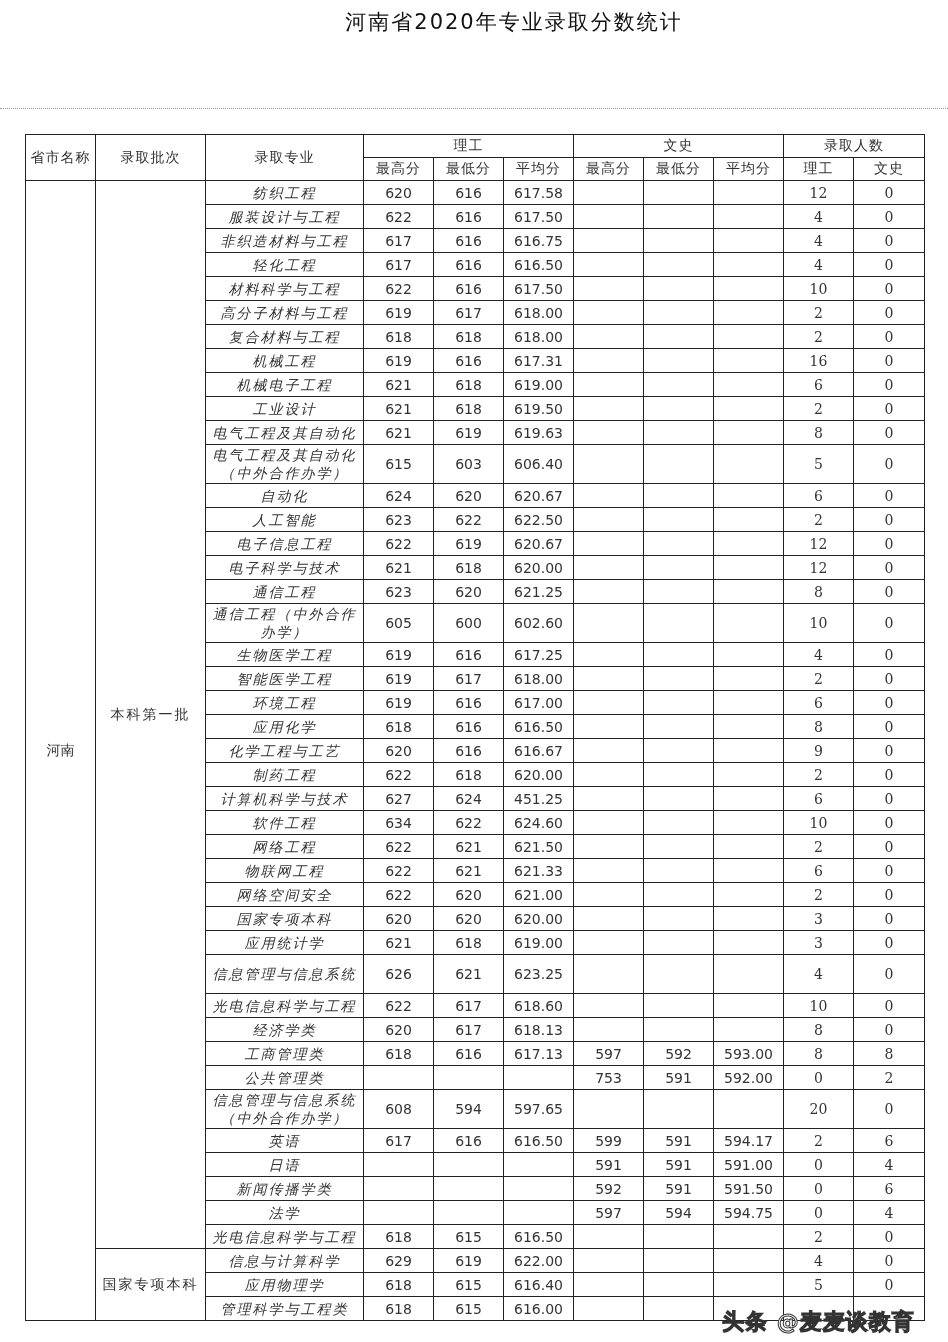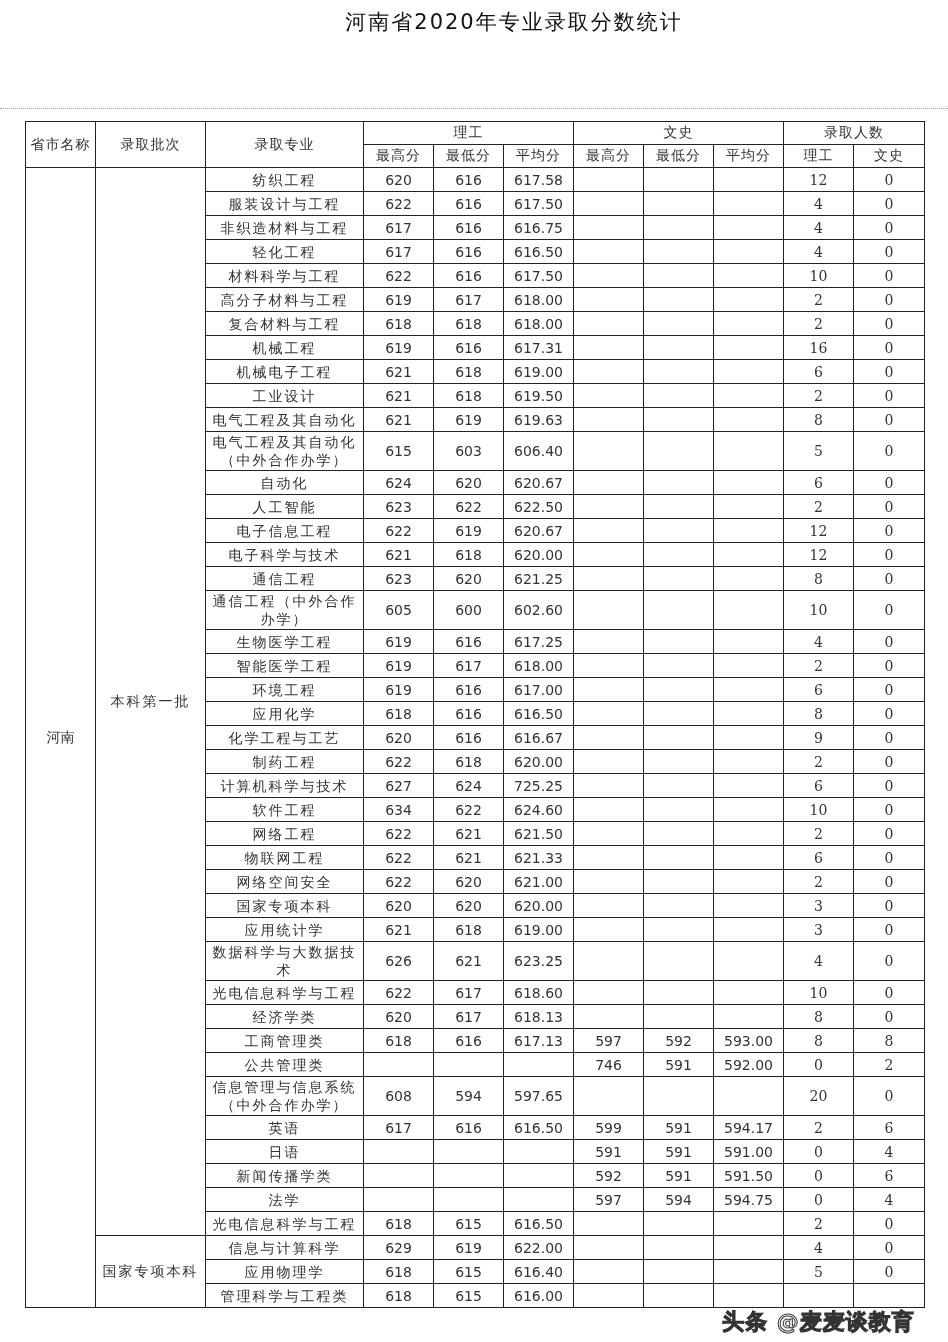--- a/index.html
+++ b/index.html
@@ -2,28 +2,28 @@
 <html><head>
 <meta charset="utf-8">
 <style>
   html, body { margin:0; padding:0; background:#ffffff; }
   body { width:948px; height:1342px; position:relative; overflow:hidden;
          font-family:"DejaVu Sans", sans-serif; color:#222; }
   .title { position:absolute; top:8px; left:0; width:948px; text-align:center;
            font-size:21px; font-weight:normal; letter-spacing:2px; color:#111;margin-left:40px; }
   .divider { position:absolute; top:108px; left:0; width:948px; height:0;
              border-top:1px dotted #9a9a9a; }
-  table.sheet { position:absolute; top:121px; left:25px; border-collapse:collapse;
+  table.sheet { position:absolute; top:134px; left:25px; border-collapse:collapse;
                 table-layout:fixed; width:899px; font-size:14px; }
   table.sheet td, table.sheet th { border:1px solid #222; text-align:center;
                 vertical-align:middle; padding:0; font-weight:normal; overflow:hidden; }
   table.sheet th { height:22px; font-size:14px; letter-spacing:1px; color:#333; }
   table.sheet td { height:23px; }
   table.sheet tr.tall td { height:38px; }
-  .major { letter-spacing:2px; line-height:18px; color:#333; }
+  .major { letter-spacing:2px; line-height:18px; color:#333;font-style:italic; }
   .num { font-family:"DejaVu Sans", sans-serif; color:#333; }
   .cnt { font-family:"DejaVu Serif", serif; color:#333; }
   .watermark { position:absolute; left:722px; top:1307px; font-size:22px; color:#fff;
                -webkit-text-stroke:1px #333; font-weight:bold; letter-spacing:1px; }
 </style>
 </head>
 <body>
 
 <div class="title">河南省2020年专业录取分数统计</div>
 <div class="divider"></div>
@@ -326,21 +326,21 @@
         <td class="num"></td>
         <td class="num"></td>
         <td class="num"></td>
         <td class="cnt">2</td>
         <td class="cnt">0</td>
       </tr>
       <tr>
         <td class="major">计算机科学与技术</td>
         <td class="num">627</td>
         <td class="num">624</td>
-        <td class="num">725.25</td>
+        <td class="num">451.25</td>
         <td class="num"></td>
         <td class="num"></td>
         <td class="num"></td>
         <td class="cnt">6</td>
         <td class="cnt">0</td>
       </tr>
       <tr>
         <td class="major">软件工程</td>
         <td class="num">634</td>
         <td class="num">622</td>
@@ -400,21 +400,21 @@
         <td class="num">621</td>
         <td class="num">618</td>
         <td class="num">619.00</td>
         <td class="num"></td>
         <td class="num"></td>
         <td class="num"></td>
         <td class="cnt">3</td>
         <td class="cnt">0</td>
       </tr>
       <tr class="tall">
-        <td class="major">数据科学与大数据技术</td>
+        <td class="major">信息管理与信息系统</td>
         <td class="num">626</td>
         <td class="num">621</td>
         <td class="num">623.25</td>
         <td class="num"></td>
         <td class="num"></td>
         <td class="num"></td>
         <td class="cnt">4</td>
         <td class="cnt">0</td>
       </tr>
       <tr>
@@ -448,21 +448,21 @@
         <td class="num">592</td>
         <td class="num">593.00</td>
         <td class="cnt">8</td>
         <td class="cnt">8</td>
       </tr>
       <tr>
         <td class="major">公共管理类</td>
         <td class="num"></td>
         <td class="num"></td>
         <td class="num"></td>
-        <td class="num">746</td>
+        <td class="num">753</td>
         <td class="num">591</td>
         <td class="num">592.00</td>
         <td class="cnt">0</td>
         <td class="cnt">2</td>
       </tr>
       <tr class="tall">
         <td class="major">信息管理与信息系统（中外合作办学）</td>
         <td class="num">608</td>
         <td class="num">594</td>
         <td class="num">597.65</td>

